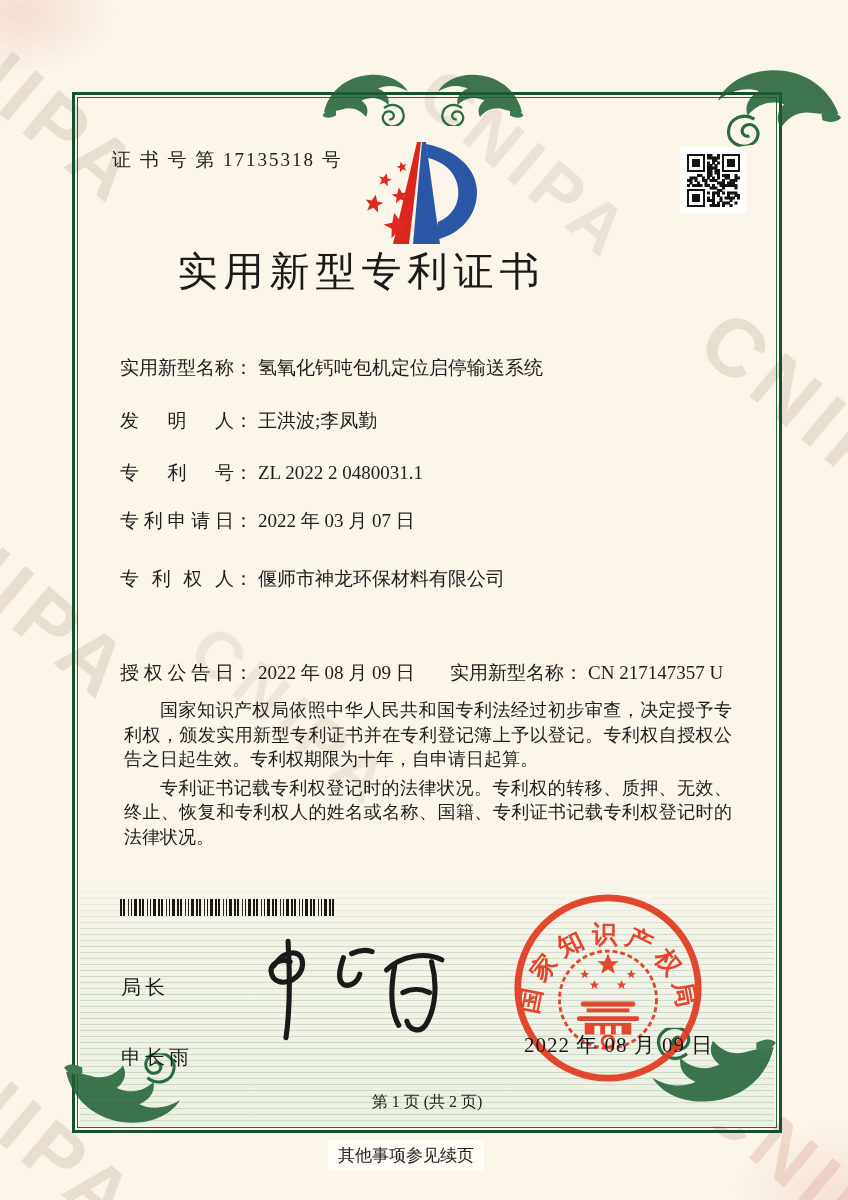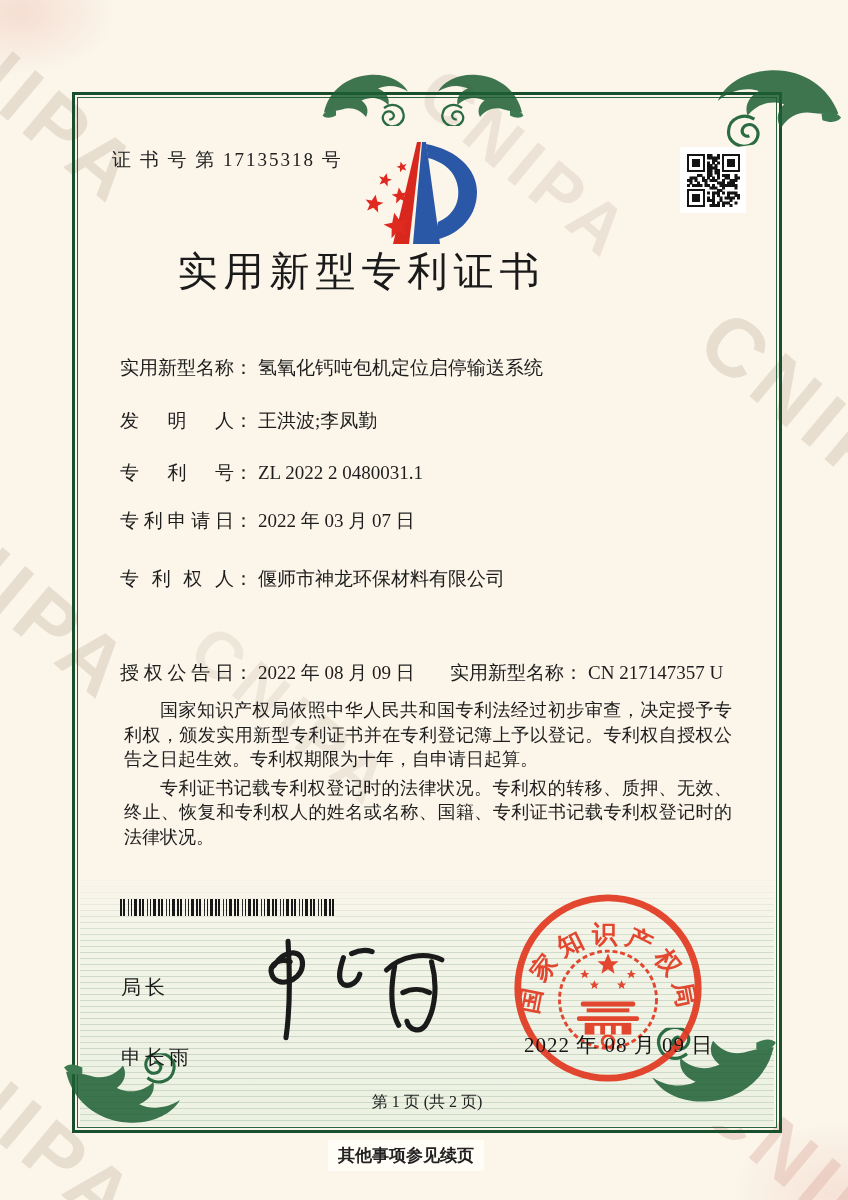--- a/index.html
+++ b/index.html
@@ -52,21 +52,21 @@
   .barcode{position:absolute;left:120px;top:899px;width:217px;height:17px;
       background:
        repeating-linear-gradient(90deg,#181818 0 2px,rgba(0,0,0,0) 2px 3px,#181818 3px 5px,rgba(0,0,0,0) 5px 8px,#2c2c2c 8px 9px,rgba(0,0,0,0) 9px 11px,#181818 11px 12px,rgba(0,0,0,0) 12px 14px,#181818 14px 17px,rgba(0,0,0,0) 17px 19px);}
   .sig-title{position:absolute;left:121px;top:974px;font-size:20px;letter-spacing:4px;color:#1d1d1d;}
   .sig-name{position:absolute;left:121px;top:1044px;font-size:20px;letter-spacing:4px;color:#1d1d1d;}
   .sig-script{position:absolute;left:245px;top:935px;width:205px;height:108px;}
   .seal{position:absolute;left:511px;top:891px;width:194px;height:194px;}
   .seal-date{position:absolute;left:524px;top:1031px;font-size:21px;letter-spacing:1px;color:#161616;white-space:nowrap;}
   .page-note{position:absolute;left:72px;top:1092px;width:710px;text-align:center;font-size:16px;color:#222;}
   .cont-note{position:absolute;left:328px;top:1140px;width:156px;height:31px;background:#fffdf6;
-      display:flex;align-items:center;justify-content:center;font-size:17px;color:#222;white-space:nowrap;font-weight:bold;}
+      display:flex;align-items:center;justify-content:center;font-size:17px;color:#222;white-space:nowrap;}
   .orn{position:absolute;pointer-events:none;}
   .orn-tc-l{left:310px;top:66px;width:112px;height:60px;}
   .orn-tc-r{left:424px;top:66px;width:112px;height:60px;transform:scaleX(-1);}
   .orn-tr{left:714px;top:50px;width:126px;height:98px;transform:scaleX(-1) rotate(8deg);}
   .orn-bl{left:62px;top:1050px;width:122px;height:88px;transform:scaleY(-1);}
   .orn-br{left:648px;top:1012px;width:130px;height:118px;transform:scale(-1,-1);}
   .hidden-defs{position:absolute;width:0;height:0;overflow:hidden;}
 </style>
 </head>
 <body>

